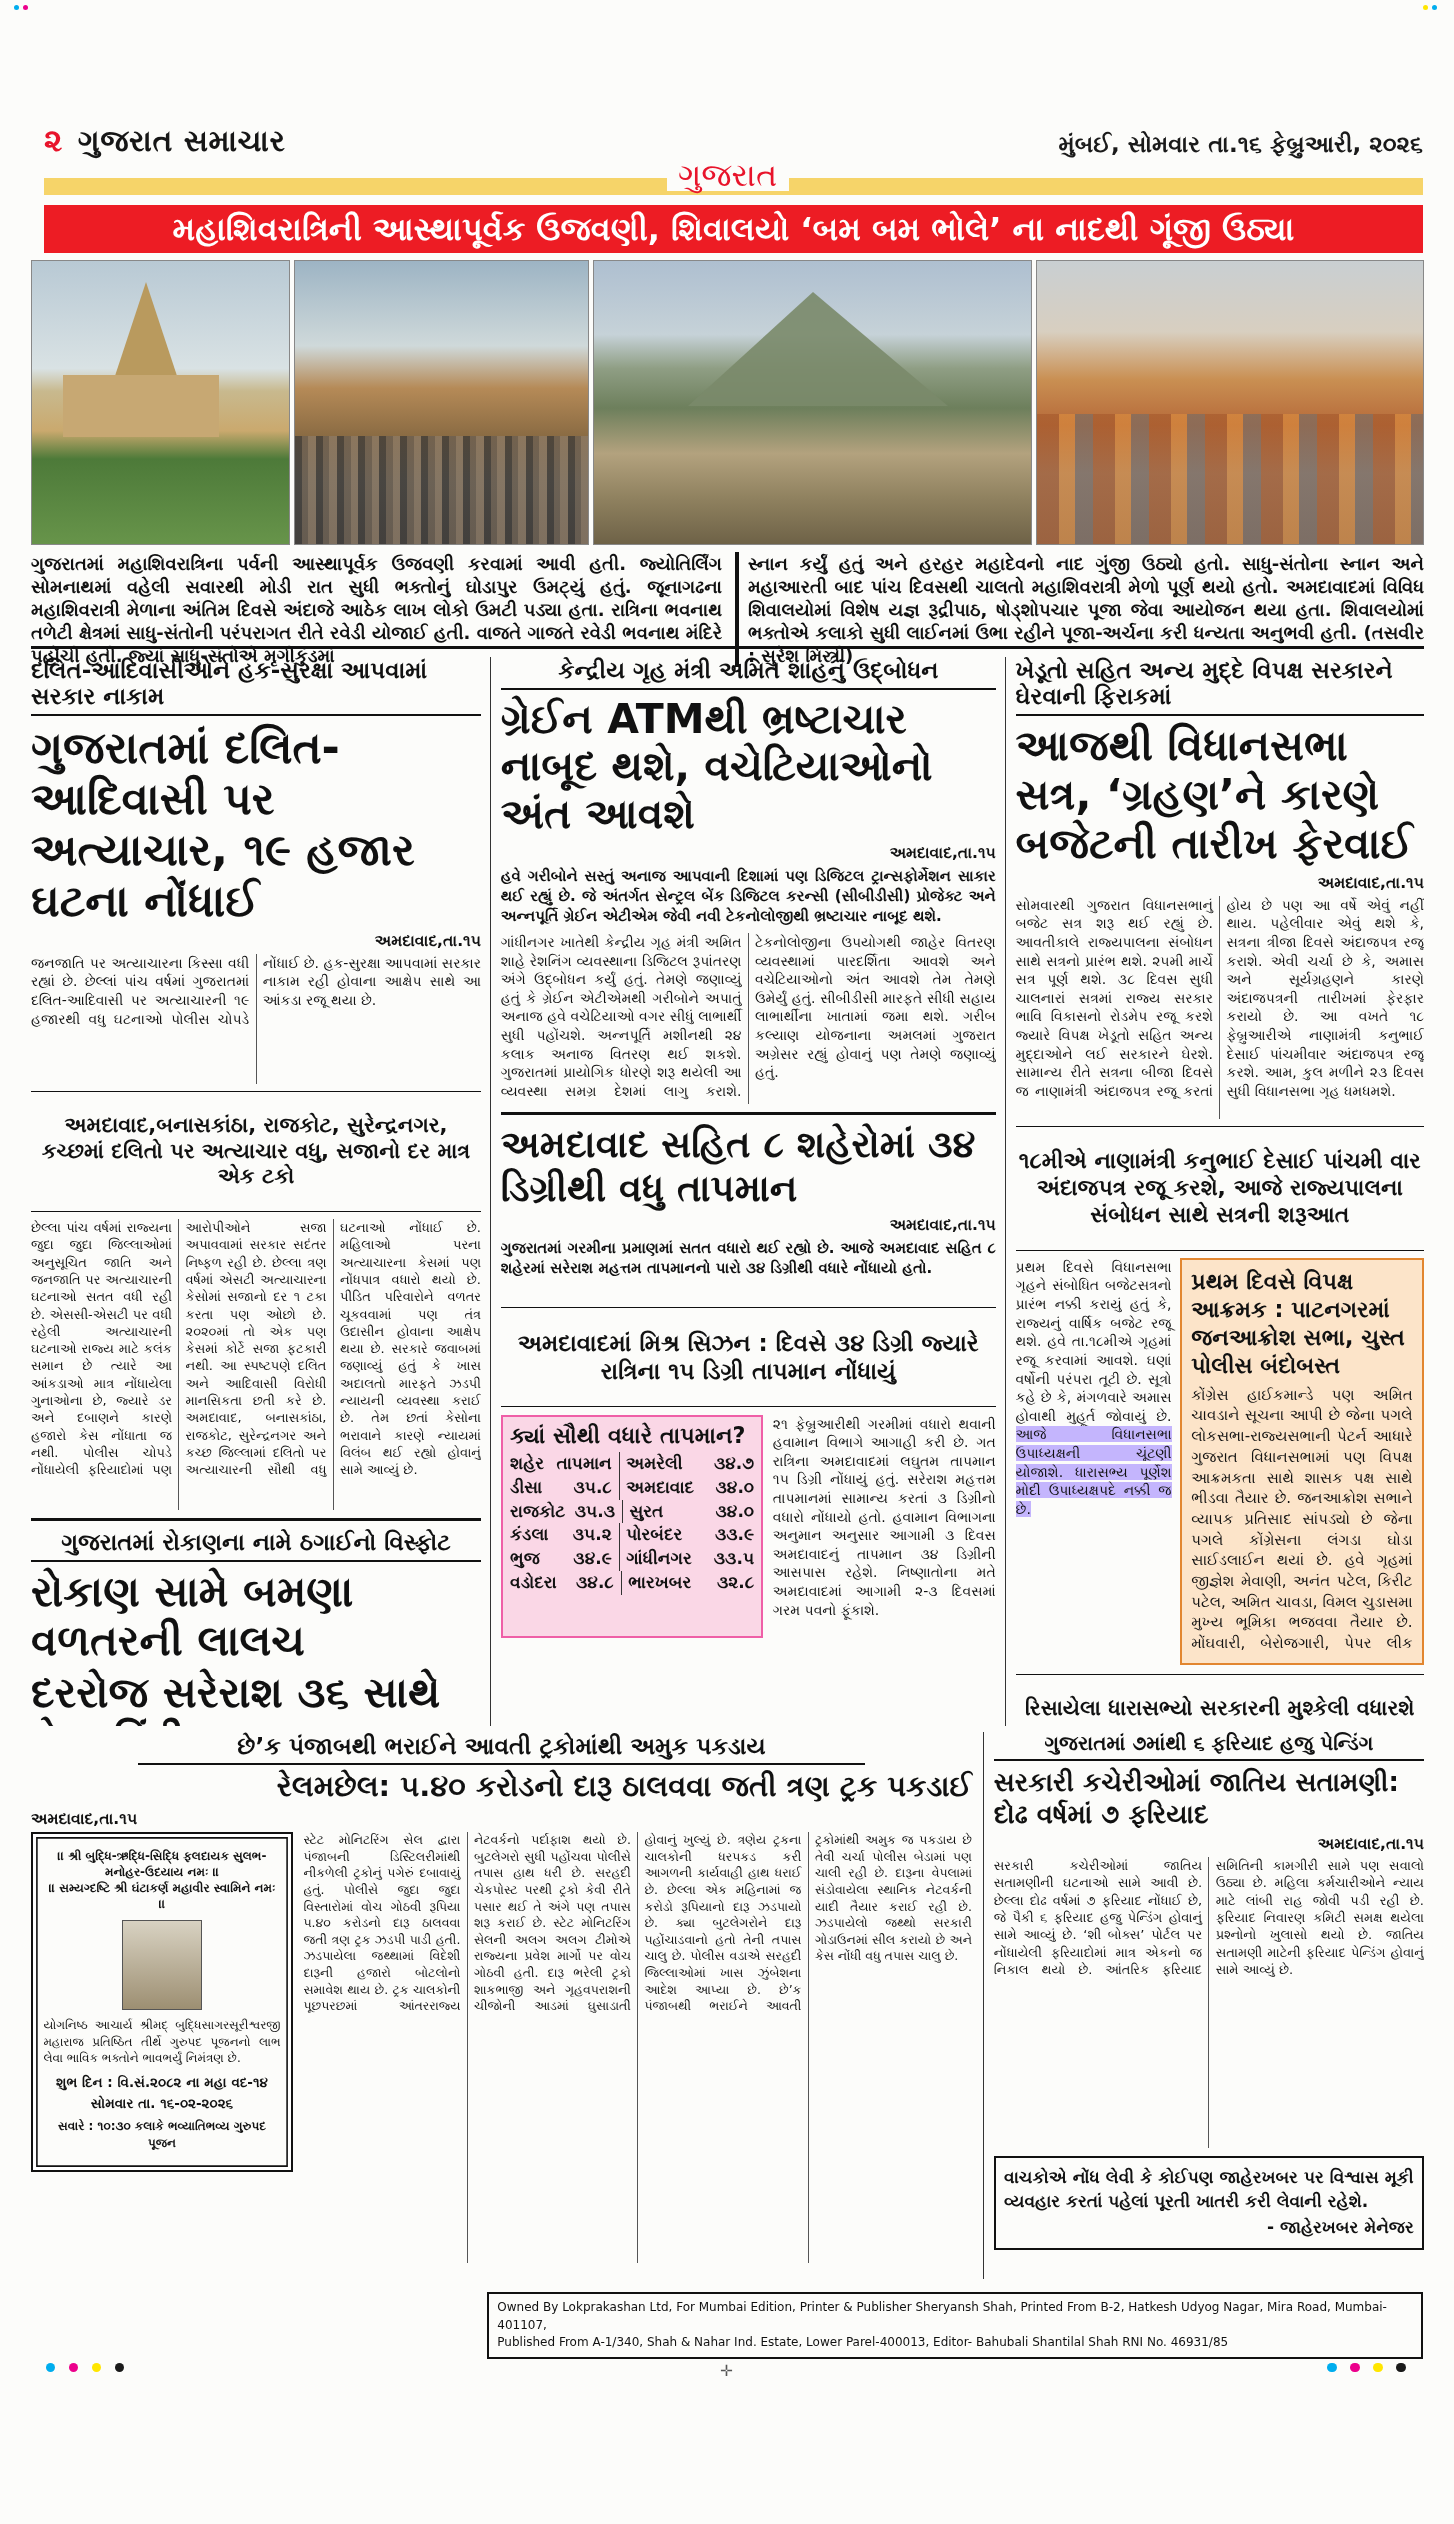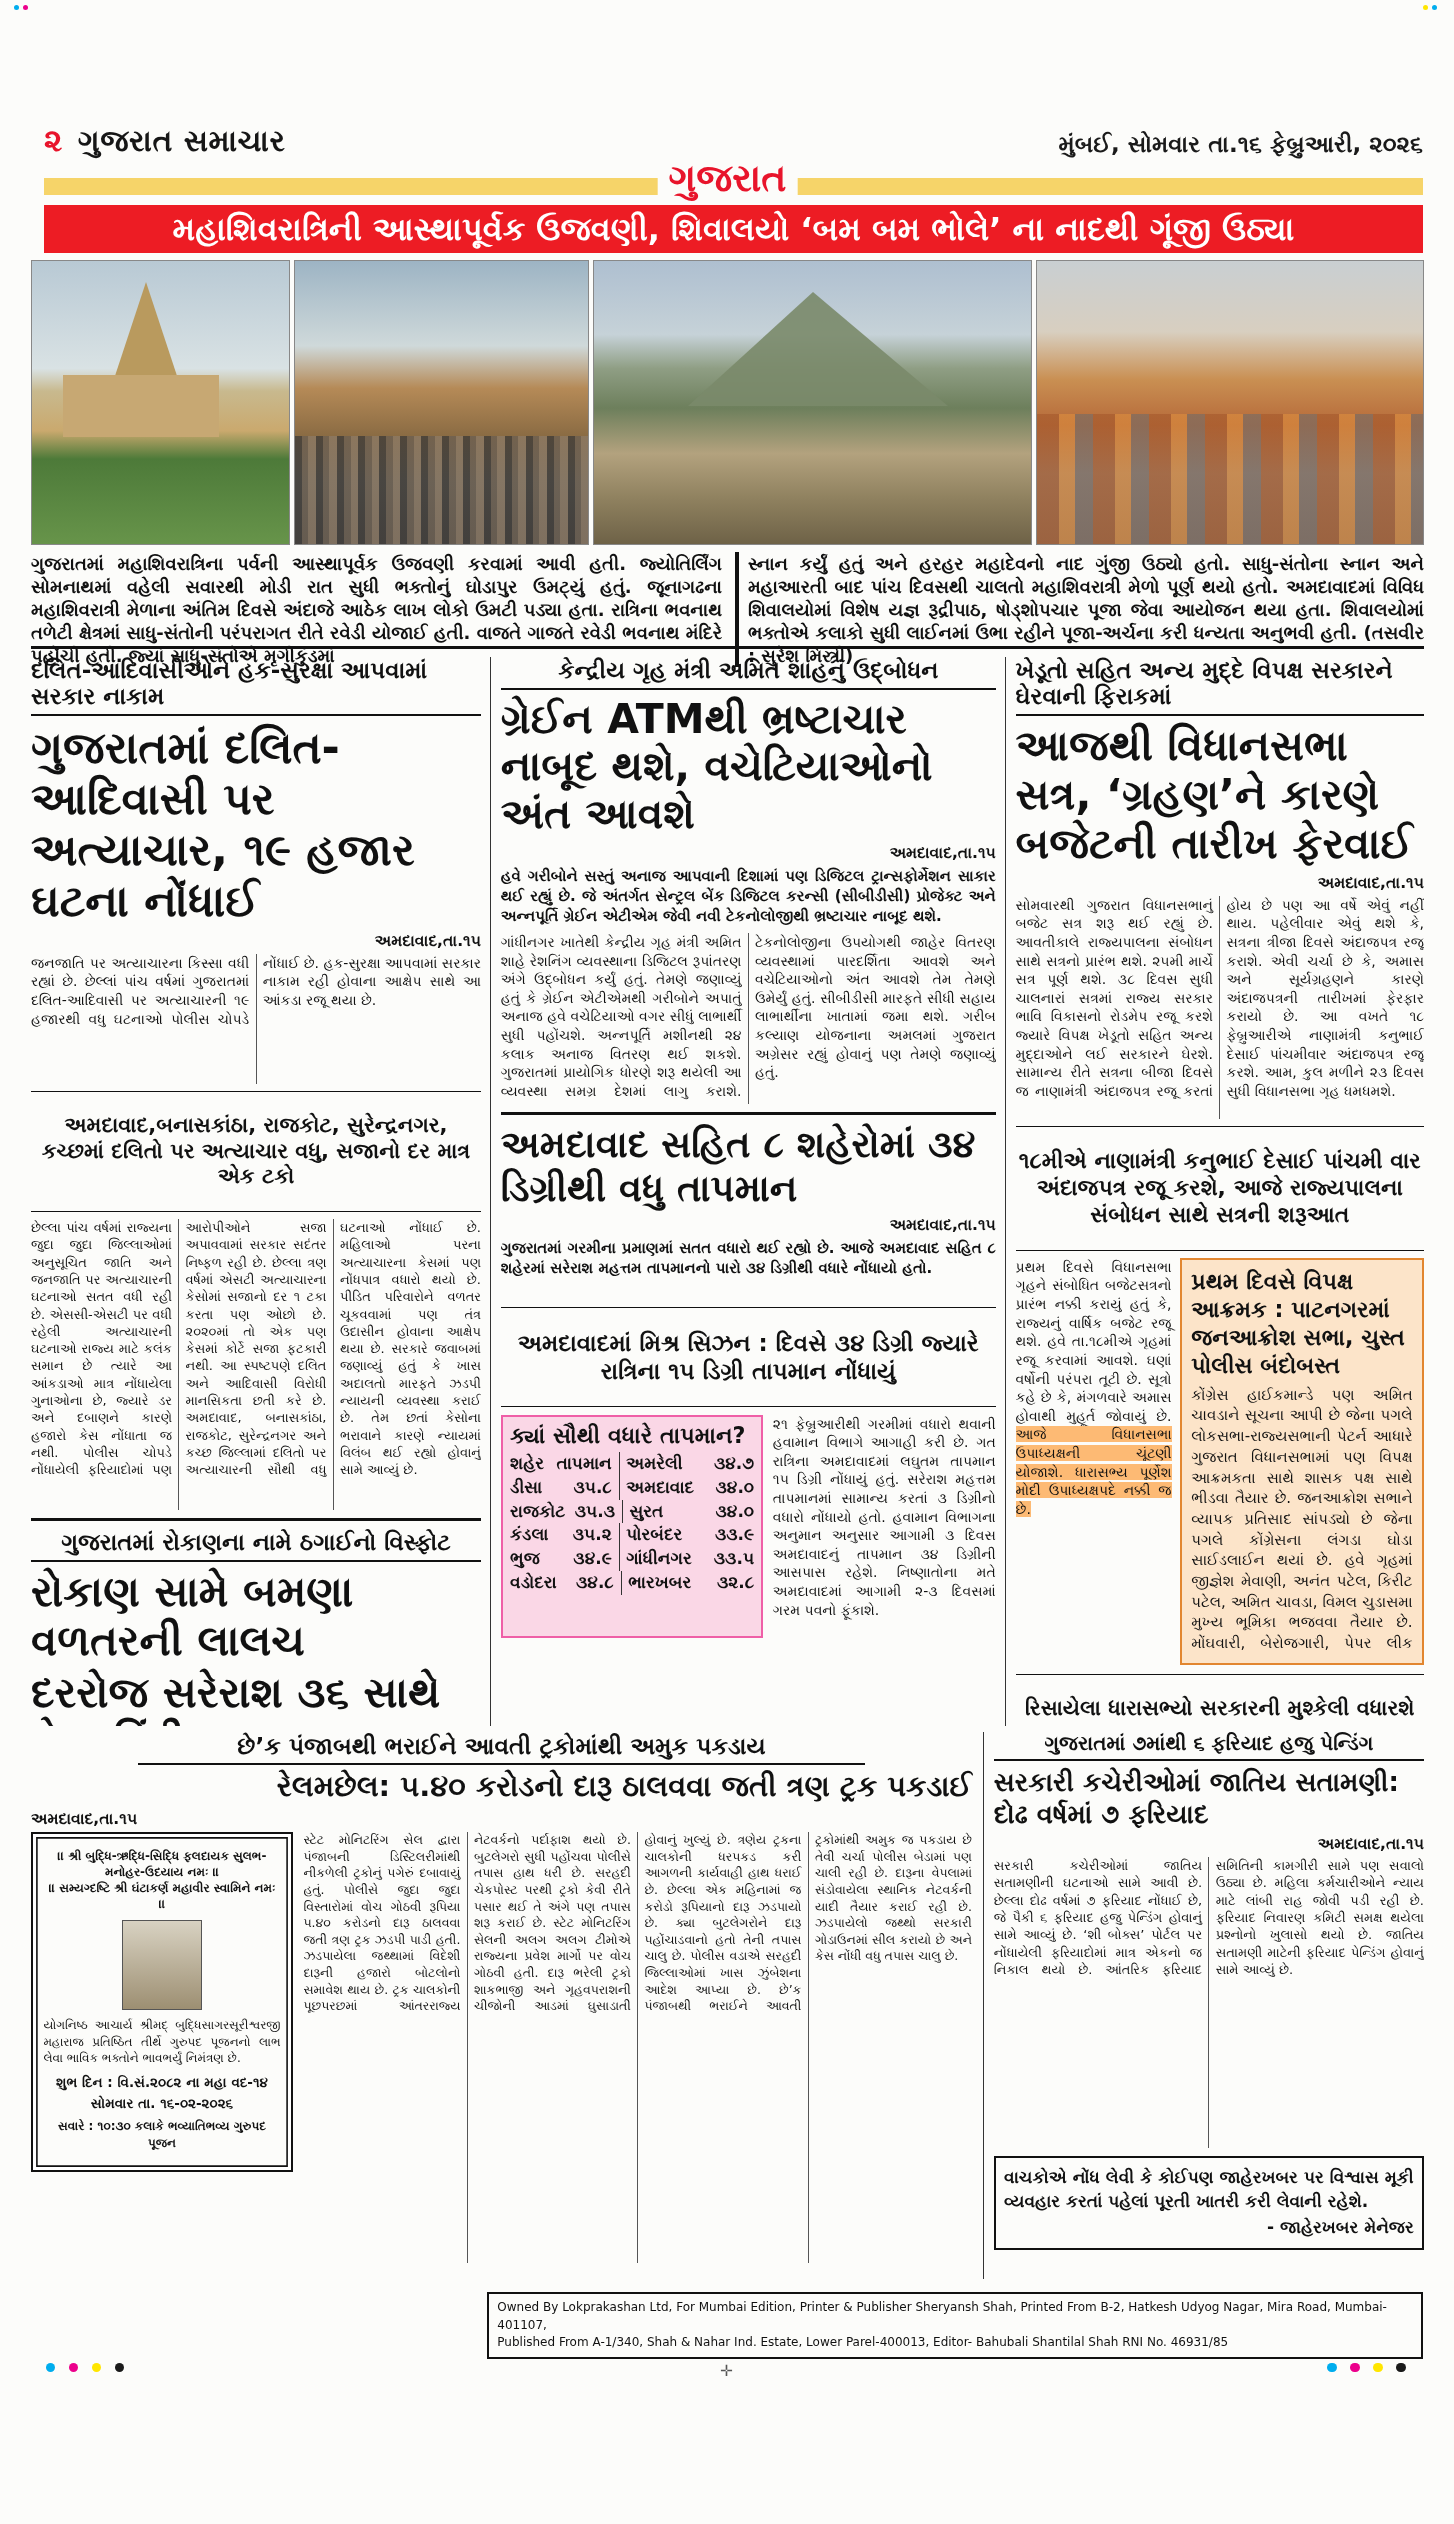--- a/index.html
+++ b/index.html
@@ -9,21 +9,21 @@
   }
   .abs{position:absolute;}
   
   .masthead{top:125px;left:44px;right:32px;display:flex;justify-content:space-between;align-items:flex-end;}
   .mast-left{display:flex;align-items:flex-end;gap:15.6px;}
   .page-num{font-size:31px;font-weight:700;color:#e8142b;line-height:1;}
   .paper-name{font-size:30px;font-weight:700;color:#161616;line-height:1;letter-spacing:0.5px;}
   .edition-line{font-size:23px;font-weight:700;color:#1a1a1a;line-height:1;}
   .yellowbar{top:178px;left:44px;right:32px;height:16.6px;background:#f6d469;}
   .section-label{top:159px;left:50%;transform:translateX(-50%);background:#fcfcfa;padding:0 11.4px;
-    font-size:38px;font-weight:700;color:#e8142b;line-height:1;}
+    font-size:32px;font-weight:400;color:#e8142b;line-height:1;}
   
   .banner{top:205px;left:44px;right:32px;height:48px;background:#ed1c24;color:#fff;
     display:flex;align-items:center;justify-content:center;font-size:32px;font-weight:700;white-space:nowrap;}
   
   .photos{top:260px;left:31px;right:31px;height:285px;display:flex;gap:4.2px;}
   .photo{position:relative;overflow:hidden;border:0.5px solid #888;}
   .p1{width:258px;background:linear-gradient(180deg,#b8c9d4 0%,#d9e2e4 38%,#c8b98e 46%,#caa96e 60%,#4d7a39 70%,#67944a 100%);}
   .p1 .spire{position:absolute;left:78px;top:21px;width:0;height:0;border-left:36px solid transparent;border-right:36px solid transparent;border-bottom:109px solid #b99a5e;}
   .p1 .base{position:absolute;left:31px;top:114px;width:156px;height:62px;background:#c7a873;}
   .p2{width:295px;background:linear-gradient(180deg,#9db4c4 0%,#cfd9da 30%,#b58a57 45%,#8a6b43 62%,#6f6a5e 78%,#55504a 100%);}
@@ -58,21 +58,21 @@
   .temp-table{width:244px;background:#fad7e6;border:2.1px solid #ef5fa7;padding:5.2px 7.3px;flex-shrink:0;}
   .temp-title{font-size:22.3px;font-weight:700;margin-bottom:4.2px;}
   .temp-row{display:flex;font-size:17px;font-weight:600;line-height:1.4;justify-content:space-between;}
   .tl{display:flex;width:46%;}
   .tl .nm{flex:1;} .tl .vl{width:57px;text-align:right;padding-right:7.3px;}
   .tr2{display:flex;width:54%;border-left:1px solid #333;padding-left:6.2px;}
   .tr2 .nm{flex:1;} .tr2 .vl{width:57px;text-align:right;}
   
   .boxrow{display:flex;gap:8.3px;margin-top:5.2px;}
   .narrowcol{width:156px;font-size:14px;line-height:1.33;text-align:justify;}
-  .hl-y{background:#fdba74;}
+  .hl-y{background:#c4b5fd;}
   .orange-box{flex:1;border:2.6px solid #e2862f;background:#fce4c9;padding:8.3px 9.4px;}
   .orange-box .bx-head{font-size:22.3px;font-weight:700;line-height:1.25;margin-bottom:5.2px;}
   .orange-box .bx-body{font-size:15px;line-height:1.38;text-align:justify;}
   
   .bottomband{top:1732px;left:31px;right:31px;height:547px;display:flex;gap:11.4px;overflow:hidden;}
   .bot-left{width:941px;}
   .bot-right{flex:1;border-left:1px solid #333;padding-left:9.4px;}
   .bot-kicker{width:727px;margin:0 auto;text-align:center;font-size:23.4px;font-weight:700;border-bottom:2.1px solid #111;padding-bottom:3.1px;}
   .bot-headline{font-size:29px;font-weight:700;line-height:1.15;margin:5.2px 0 6.2px;text-align:right;}
   .bot-flex{display:flex;gap:10.4px;}

